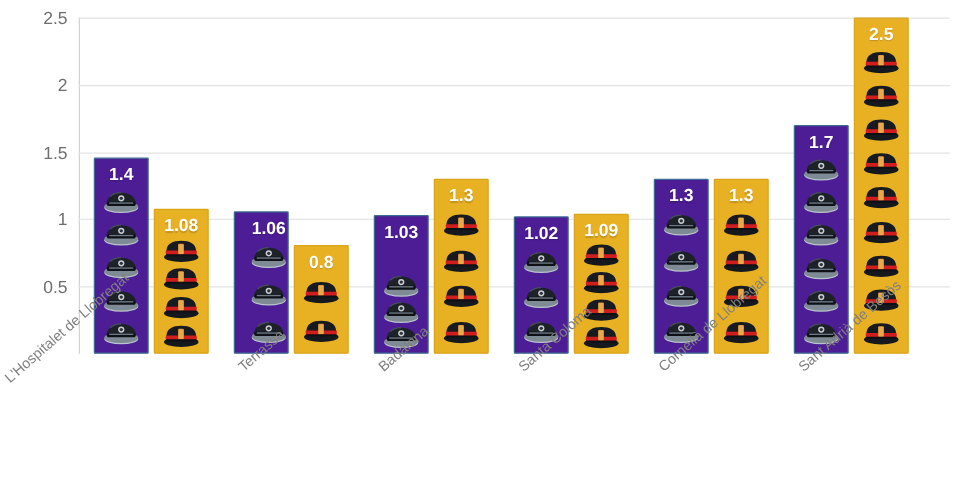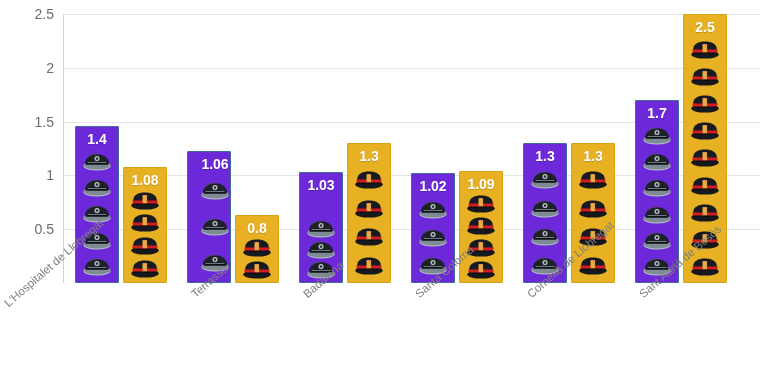--- a/index.html
+++ b/index.html
@@ -60,21 +60,21 @@
   .bar {
     position: absolute;
     bottom: 0;
     width: 44px;
     border-radius: 1px;
     overflow: hidden;
     display: flex;
     flex-direction: column;
     align-items: center;
   }
-  .bar.blue  { background: #6d28d9; border: 1px solid #3d6b94; }
+  .bar.blue  { background: #4c1d95; border: 1px solid #3d6b94; }
   .bar.gold  { background: #E8B124; border: 1px solid #d9a31a; }
   .bar.blue  { left: 0; }
   .bar.gold  { left: 48px; }
 
   .bar-value {
     font-size: 14px;
     font-weight: bold;
     color: #ffffff;
     line-height: 1;
     margin-top: 5px;
@@ -217,21 +217,21 @@
                 <rect x="2.6" y="8.8" width="24.8" height="4.4" rx="1.4" fill="#d01e20"></rect>
                 <path d="M3.2 9.4C3.2 4.1 8.2 1.6 15 1.6s11.8 2.5 11.8 7.8z" fill="#171b21"></path>
                 <rect x="12.5" y="4.0" width="4.6" height="8.6" rx="0.8" fill="#d98f2e"></rect>
                 <rect x="12.9" y="4.4" width="3.8" height="7.8" rx="0.6" fill="#e8a94a"></rect>
                 <rect x="2.6" y="12.4" width="24.8" height="1.5" rx="0.6" fill="#0d1014"></rect>
               </svg>
             </div>
           </div>
         </div>
         <div class="group" style="left: 124px; width: 116px;">
-          <div class="bar blue" style="height: 132px; padding-left: 12px;">
+          <div class="bar blue" style="height: 114px; padding-left: 12px;">
             <div class="bar-value">1.06</div>
             <div class="icon-stack">
               <svg class="cap-icon" width="30" height="19" viewBox="0 0 30 19">
                 <ellipse cx="15" cy="14.2" rx="13.6" ry="4.2" fill="#b9c4cc"></ellipse>
                 <ellipse cx="15" cy="13.2" rx="13.6" ry="4.2" fill="#7f8b94"></ellipse>
                 <path d="M3.2 11.6C3.2 5.6 8.2 2.2 15 2.2s11.8 3.4 11.8 9.4z" fill="#1d2229"></path>
                 <rect x="3.6" y="9.4" width="22.8" height="3.3" rx="1.2" fill="#0e1116"></rect>
                 <rect x="5.4" y="9.9" width="19.2" height="1.1" fill="#6d7a85"></rect>
                 <circle cx="15" cy="6.6" r="2.5" fill="#c9ccd0"></circle>
                 <circle cx="15" cy="6.6" r="1.3" fill="#2b3139"></circle>
@@ -252,21 +252,21 @@
                 <ellipse cx="15" cy="13.2" rx="13.6" ry="4.2" fill="#7f8b94"></ellipse>
                 <path d="M3.2 11.6C3.2 5.6 8.2 2.2 15 2.2s11.8 3.4 11.8 9.4z" fill="#1d2229"></path>
                 <rect x="3.6" y="9.4" width="22.8" height="3.3" rx="1.2" fill="#0e1116"></rect>
                 <rect x="5.4" y="9.9" width="19.2" height="1.1" fill="#6d7a85"></rect>
                 <circle cx="15" cy="6.6" r="2.5" fill="#c9ccd0"></circle>
                 <circle cx="15" cy="6.6" r="1.3" fill="#2b3139"></circle>
                 <path d="M6 5.2C8.4 3 11.5 2 15 2" stroke="#464e57" stroke-width="1" fill="none"></path>
               </svg>
             </div>
           </div>
-          <div class="bar gold" style="height: 68px;">
+          <div class="bar gold" style="height: 87px;">
             <div class="bar-value">0.8</div>
             <div class="icon-stack">
               <svg class="cap-icon" width="30" height="19" viewBox="0 0 30 19">
                 <ellipse cx="15" cy="14.6" rx="13.8" ry="4.0" fill="#15181d"></ellipse>
                 <rect x="2.6" y="8.8" width="24.8" height="4.4" rx="1.4" fill="#d01e20"></rect>
                 <path d="M3.2 9.4C3.2 4.1 8.2 1.6 15 1.6s11.8 2.5 11.8 7.8z" fill="#171b21"></path>
                 <rect x="12.5" y="4.0" width="4.6" height="8.6" rx="0.8" fill="#d98f2e"></rect>
                 <rect x="12.9" y="4.4" width="3.8" height="7.8" rx="0.6" fill="#e8a94a"></rect>
                 <rect x="2.6" y="12.4" width="24.8" height="1.5" rx="0.6" fill="#0d1014"></rect>
               </svg>

